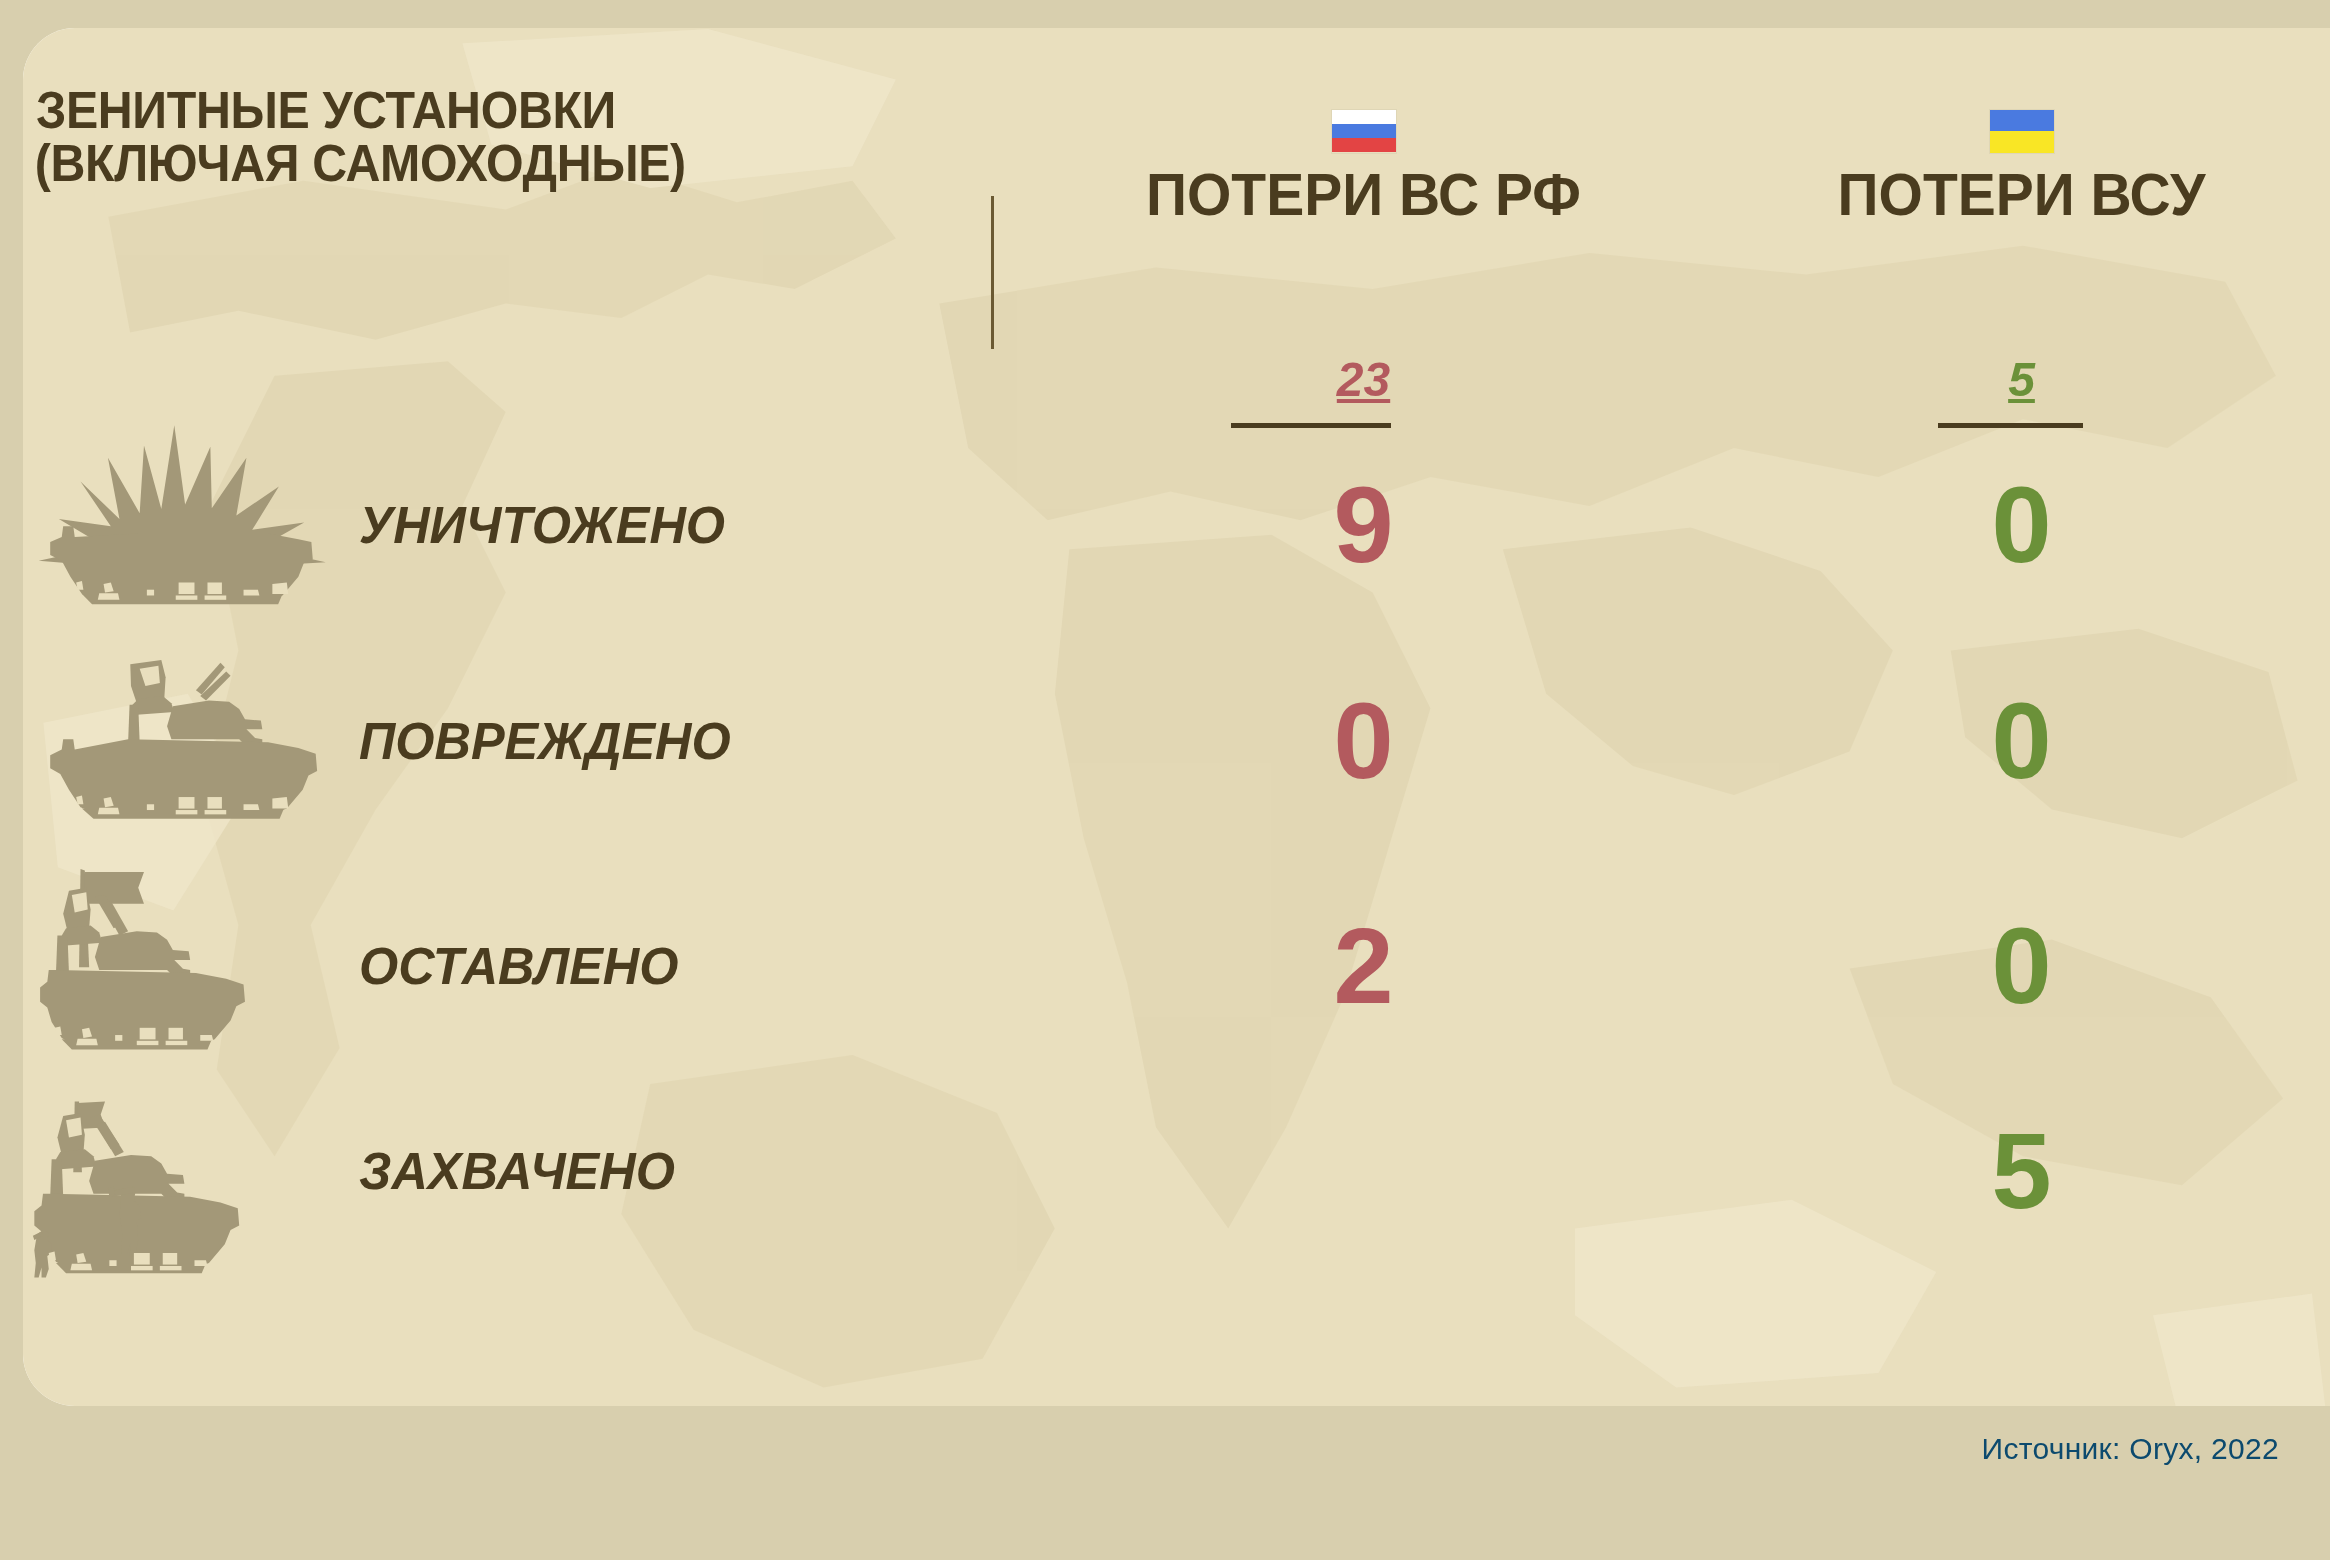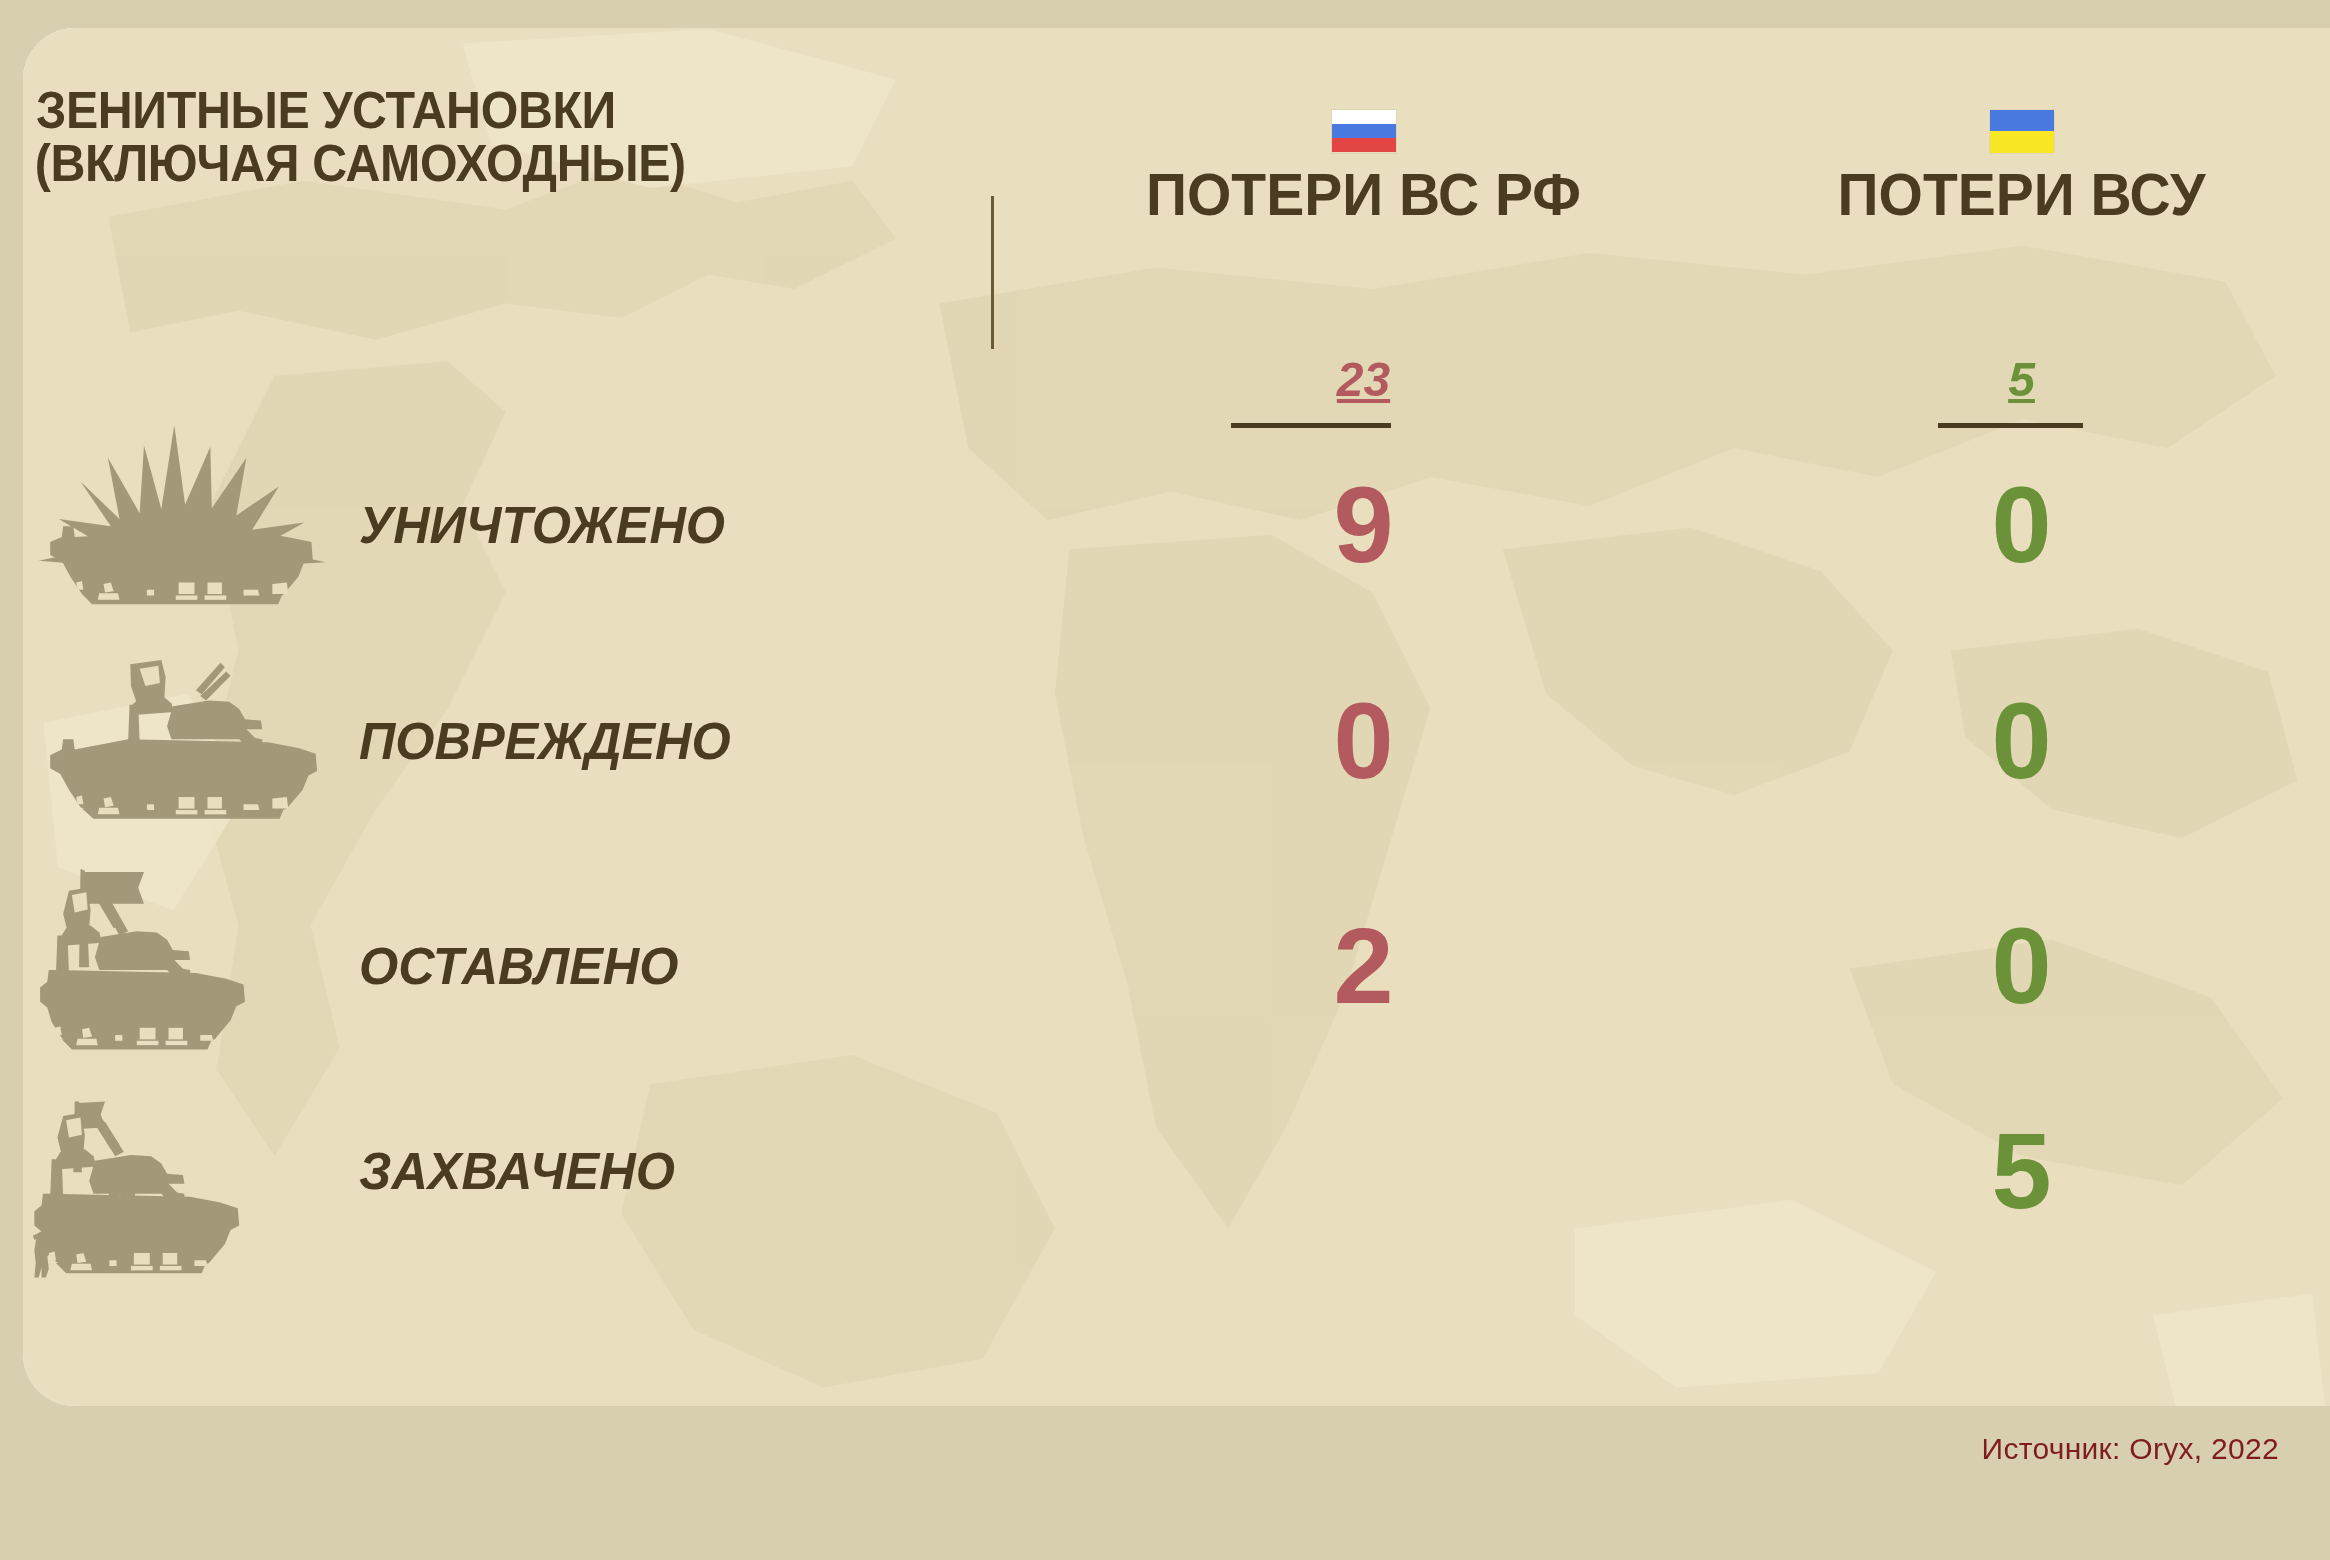--- a/index.html
+++ b/index.html
@@ -179,21 +179,21 @@
     transform: translateY(-50%);
   }
   .row-val.ru { left: 961px; color: #b35a5e; }
   .row-val.ua { left: 1619px; color: #6b9139; }
 
   
   .source {
     position: absolute;
     right: 51px;
     top: 1432px;
-    color: #7f1d1d;
+    color: #0c4a6e;
     font-size: 30px;
     letter-spacing: 0.3px;
     white-space: nowrap;
   }
 </style>
 </head>
 <body>
 
 <div id="stage">
 

